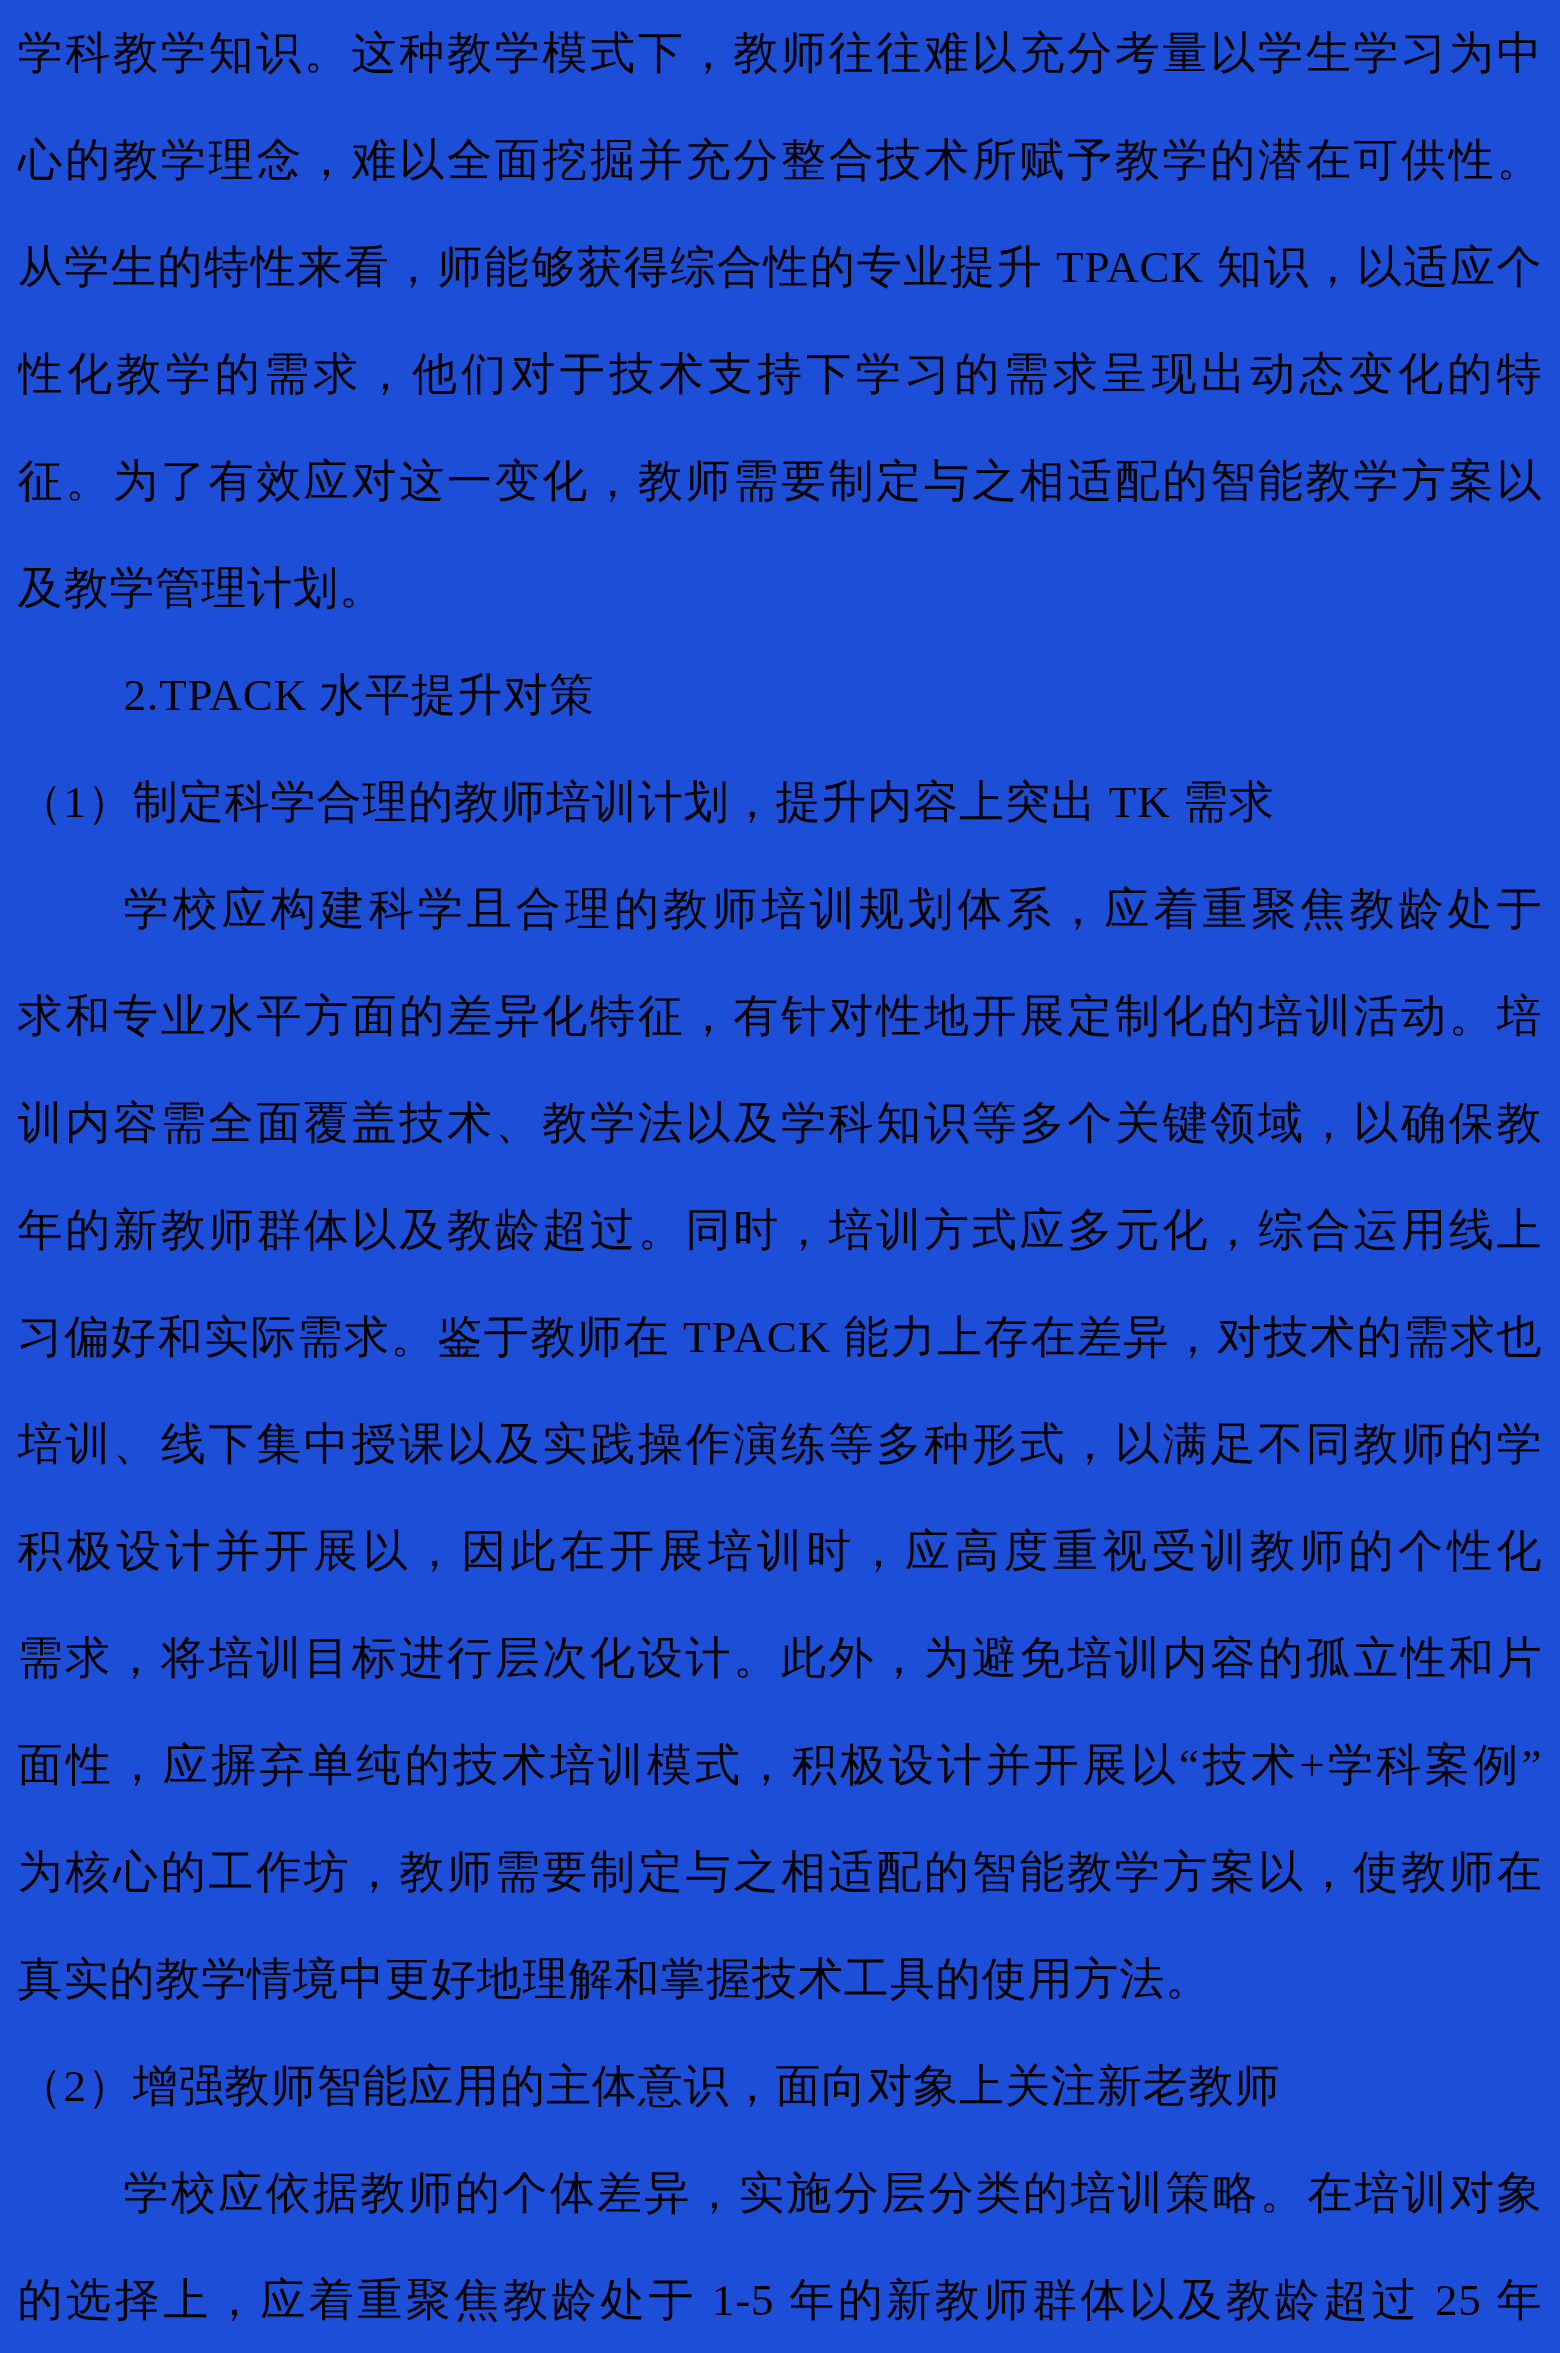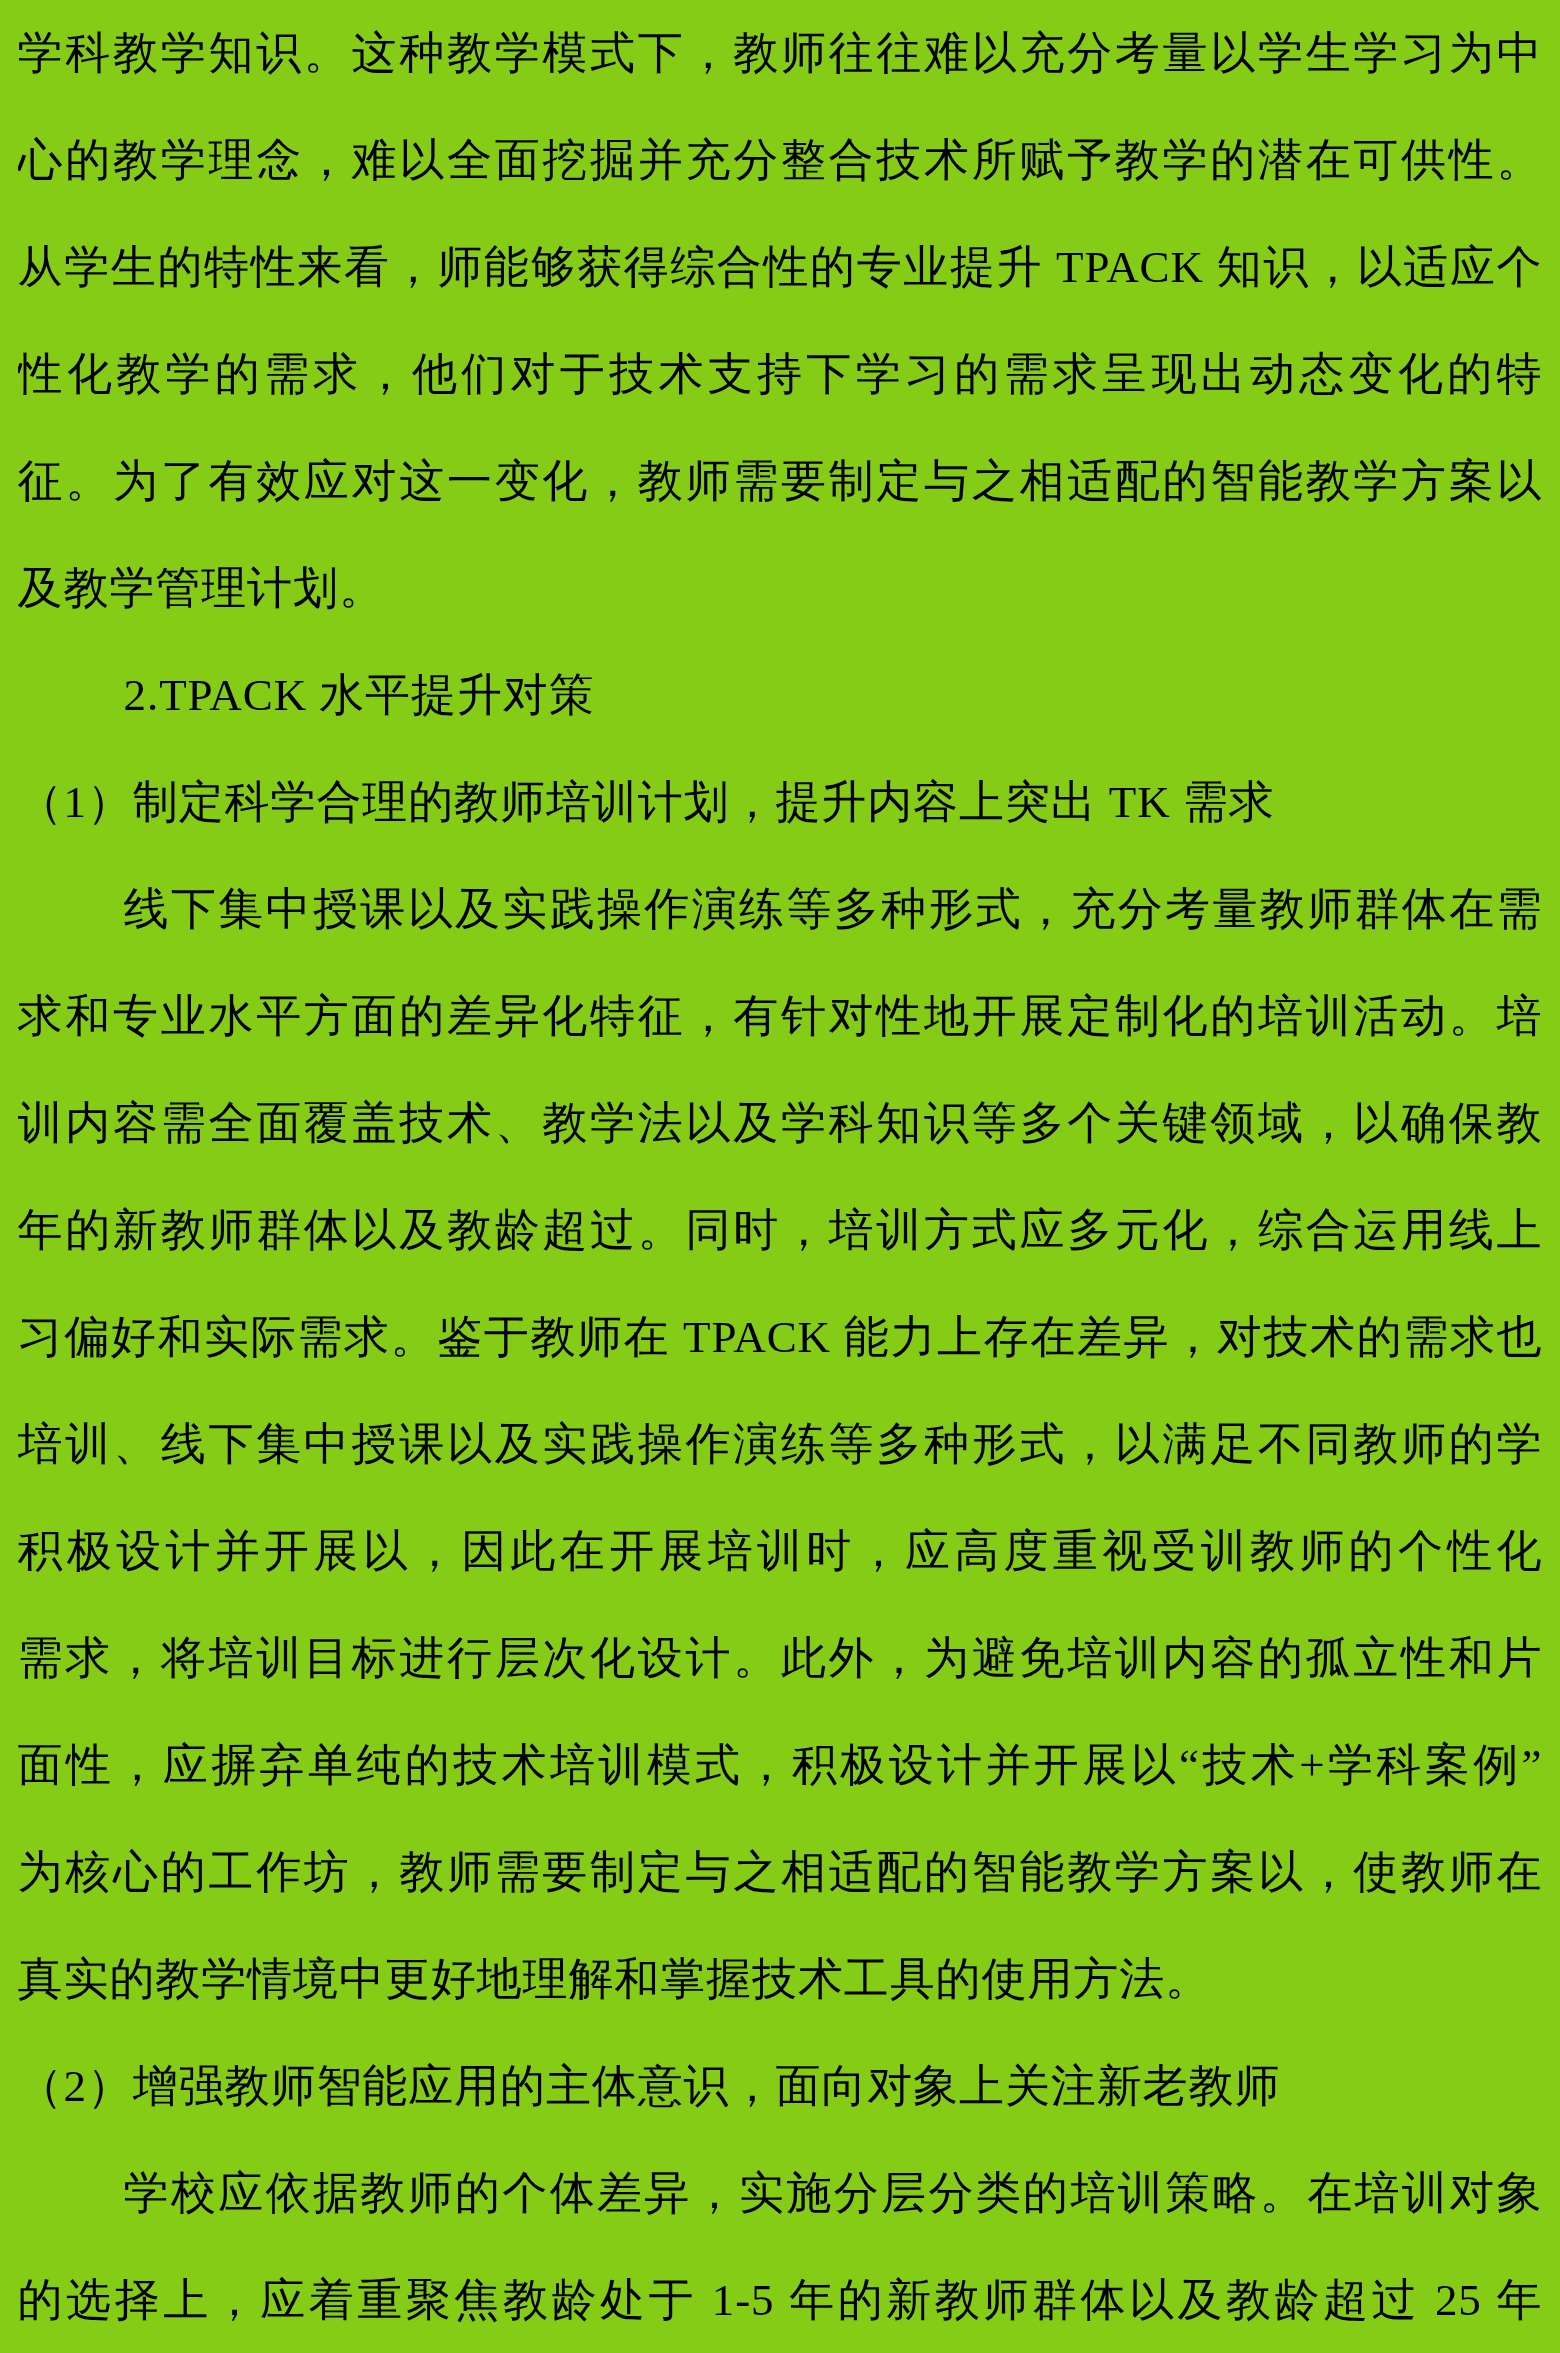--- a/index.html
+++ b/index.html
@@ -11,21 +11,21 @@
     width: 1560px;
     height: 2354px;
     overflow: hidden;
     font-family: "Liberation Serif", "DejaVu Serif", serif;
   }
   .page {
     box-sizing: border-box;
     width: 1560px;
     height: 2354px;
     padding: 0 17.6px;
-    background: #84cc16;
+    background: #1d4ed8;
     color: #000000;
   }
   .text-line {
     height: 107px;
     line-height: 107px;
     font-size: 45px;
     letter-spacing: 0.02em;
     white-space: normal;
     overflow: hidden;
     color: #000000;
@@ -45,21 +45,21 @@
 <div class="page">
   <div id="doc-body">
       <div class="text-line justify">学科教学知识。这种教学模式下，教师往往难以充分考量以学生学习为中</div>
       <div class="text-line justify">心的教学理念，难以全面挖掘并充分整合技术所赋予教学的潜在可供性。</div>
       <div class="text-line justify">从学生的特性来看，师能够获得综合性的专业提升 TPACK 知识，以适应个</div>
       <div class="text-line justify">性化教学的需求，他们对于技术支持下学习的需求呈现出动态变化的特</div>
       <div class="text-line justify">征。为了有效应对这一变化，教师需要制定与之相适配的智能教学方案以</div>
       <div class="text-line">及教学管理计划。</div>
       <div class="text-line indent">2.TPACK 水平提升对策</div>
       <div class="text-line">（1）制定科学合理的教师培训计划，提升内容上突出 TK 需求</div>
-      <div class="text-line justify indent">线下集中授课以及实践操作演练等多种形式，充分考量教师群体在需</div>
+      <div class="text-line justify indent">学校应构建科学且合理的教师培训规划体系，应着重聚焦教龄处于</div>
       <div class="text-line justify">求和专业水平方面的差异化特征，有针对性地开展定制化的培训活动。培</div>
       <div class="text-line justify">训内容需全面覆盖技术、教学法以及学科知识等多个关键领域，以确保教</div>
       <div class="text-line justify">年的新教师群体以及教龄超过。同时，培训方式应多元化，综合运用线上</div>
       <div class="text-line justify">习偏好和实际需求。鉴于教师在 TPACK 能力上存在差异，对技术的需求也</div>
       <div class="text-line justify">培训、线下集中授课以及实践操作演练等多种形式，以满足不同教师的学</div>
       <div class="text-line justify">积极设计并开展以，因此在开展培训时，应高度重视受训教师的个性化</div>
       <div class="text-line justify">需求，将培训目标进行层次化设计。此外，为避免培训内容的孤立性和片</div>
       <div class="text-line justify">面性，应摒弃单纯的技术培训模式，积极设计并开展以“技术+学科案例”</div>
       <div class="text-line justify">为核心的工作坊，教师需要制定与之相适配的智能教学方案以，使教师在</div>
       <div class="text-line">真实的教学情境中更好地理解和掌握技术工具的使用方法。</div>

